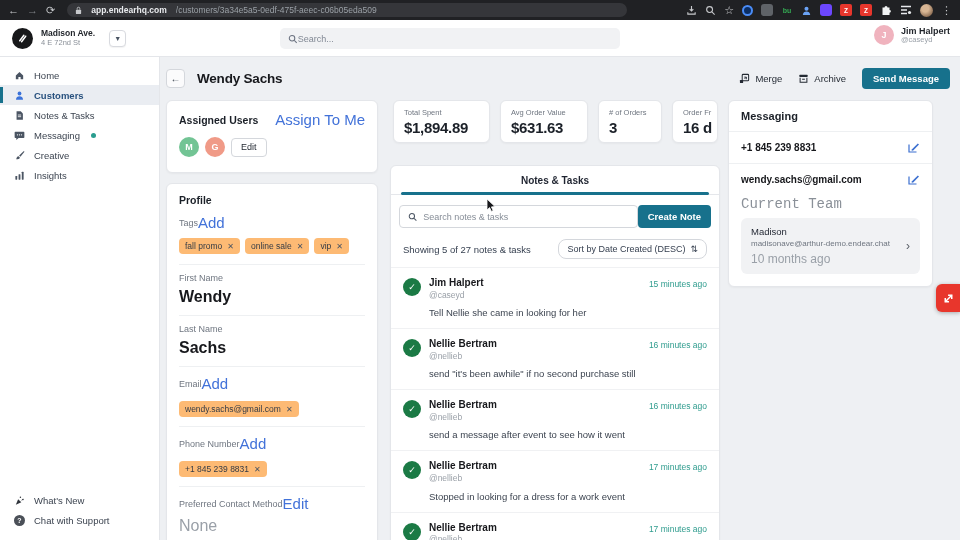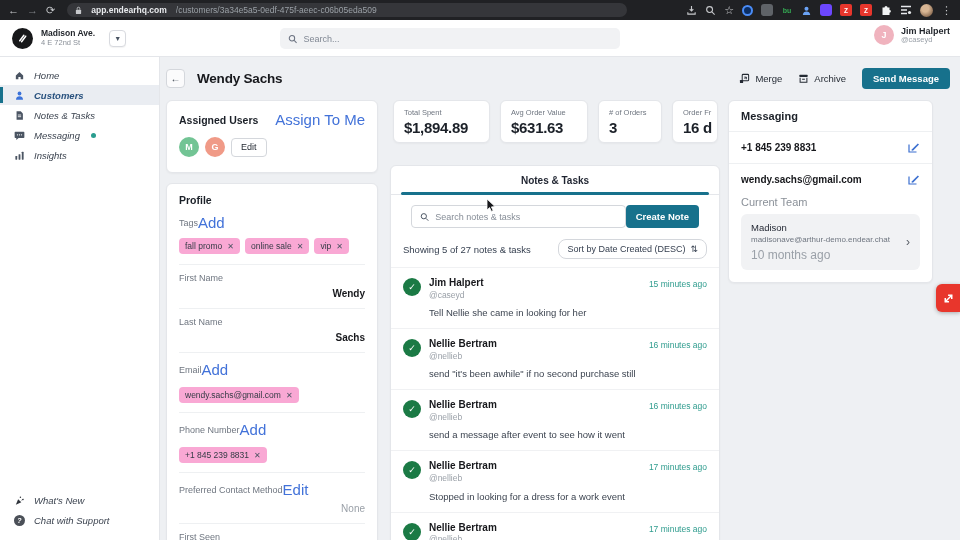--- a/index.html
+++ b/index.html
@@ -32,36 +32,36 @@
             border-bottom:1px solid #e4e6ea; display:flex; align-items:center; padding:0 12px; z-index:40; }
   .logo { width:21px; height:21px; border-radius:50%; background:#17181a; display:flex;
           align-items:center; justify-content:center; flex:none; }
   .store { margin-left:8px; line-height:1.15; }
   .store-name { font-size:8.5px; font-weight:bold; color:#1f2329; }
   .store-addr { font-size:7.5px; color:#8a9098; }
   .store-caret { margin-left:14px; width:17px; height:17px; border:1px solid #d8dadf; border-radius:4px;
                  background:#fff; box-shadow:0 1px 1px rgba(0,0,0,.05); color:#4b5563; font-size:7px;
                  display:flex; align-items:center; justify-content:center; }
   .appbar-search { position:absolute; left:280px; top:8px; width:340px; height:21px; background:#f1f2f4;
-                   border-radius:5px; display:flex; align-items:center; padding:0 8px; gap:6px; }
+                   border-radius:5px; display:flex; align-items:center; padding:0 8px; }
   .appbar-search input { border:none; outline:none; background:transparent; font-size:9px; color:#374151;
                          width:100%; font-family:inherit; }
   .appbar-search input::placeholder { color:#818894; }
   .appbar-user { position:absolute; right:10px; top:5px; display:flex; align-items:center; gap:7px; }
   .avatar-j { width:20px; height:20px; border-radius:50%; background:#f0b3be; color:#fff; font-size:9px;
               font-weight:bold; display:flex; align-items:center; justify-content:center; }
   .user-meta { line-height:1.15; }
   .user-name { font-size:9px; font-weight:bold; color:#1f2329; }
   .user-handle { font-size:7.5px; color:#9aa0a8; }
 
   
   .sidebar { position:absolute; left:0; top:57px; width:160px; bottom:0; background:#fff;
              border-right:1px solid #e4e6ea; padding-top:8px; z-index:30; display:flex; flex-direction:column; }
   .side-item { height:20px; display:flex; align-items:center; gap:9px; padding:0 0 0 14px;
-               font-size:9.5px; color:#3c4450; font-weight:500; position:relative; cursor:pointer;font-style:italic; }
+               font-size:9.5px; color:#3c4450; font-weight:500; position:relative; cursor:pointer; }
   .side-item svg { flex:none; }
   .side-item.active { background:#eaedf2; color:#28517e; font-weight:bold; }
   .side-item.active::before { content:""; position:absolute; left:0; top:2px; bottom:2px; width:3px; background:#17718c; }
   .side-dot { width:5px; height:5px; border-radius:50%; background:#2a9d8f; margin-left:2px; }
   .side-footer { margin-top:auto; padding-bottom:10px; }
   .qmark { width:11px; height:11px; border-radius:50%; background:#4b5058; color:#fff; font-size:7px;
            font-weight:bold; display:flex; align-items:center; justify-content:center; }
 
   
   .main { position:absolute; left:160px; top:57px; width:800px; bottom:0; background:#eef0f3; }
@@ -89,44 +89,44 @@
   .u-av.g { background:#f09a87; }
   .btn-edit { height:19px; padding:0 9px; border:1px solid #d4d7dc; background:#fff; border-radius:4px;
               font-size:9px; color:#242a33; font-family:inherit; }
 
   
   .card-profile { left:6px; top:126px; width:212px; height:430px; padding:10px 12px; }
   .p-title { font-size:10.5px; font-weight:bold; color:#1b2028; margin-bottom:8px; }
   .p-sec-head { display:flex; align-items:center; }
   .p-label { font-size:9px; color:#6f7680; }
   .tags-row { display:flex; gap:5px; flex-wrap:wrap; margin-top:7px; padding-bottom:10px; }
-  .chip { display:inline-flex; align-items:center; gap:5px; background:#f9a8d4; border-radius:4px;
+  .chip { display:inline-flex; align-items:center; gap:5px; background:#fdba74; border-radius:4px;
           padding:3px 6px; font-size:8.5px; color:#343b45; white-space:nowrap; }
   .chip .x { font-size:8px; color:#4b5563; cursor:pointer; }
   .p-row { border-top:1px solid #eef0f2; padding:8px 0 9px; }
-  .p-val { font-size:10px; font-weight:bold; color:#17181c; margin-top:5px;text-align:right; }
+  .p-val { font-size:16px; font-weight:bold; color:#17181c; margin-top:5px; }
   .p-val.muted { font-weight:normal; color:#9aa0a8; }
   .p-chip-row { margin-top:6px; }
 
   
   .stats-row { position:absolute; left:233px; top:43px; display:flex; gap:10px; }
   .stat { background:#fff; border:1px solid #e4e6ea; border-radius:6px; box-shadow:0 1px 2px rgba(20,24,30,.04);
           padding:7px 10px 6px; overflow:hidden; }
   .stat-label { font-size:7.5px; color:#6f7680; white-space:nowrap; }
   .stat-value { font-size:15px; font-weight:bold; color:#1b2028; letter-spacing:-.3px; margin-top:2px; white-space:nowrap; }
 
   
   .card-notes { left:230px; top:108px; width:330px; height:450px; overflow:hidden; }
   .tabs { display:flex; border-bottom:1px solid #e5e7eb; height:29px; }
   .tab { flex:1; display:flex; align-items:center; justify-content:center; font-size:10px; color:#6f7680;
          position:relative; cursor:pointer; }
   .tab.active { color:#1f2430; font-weight:bold; }
   .tab.active::after { content:""; position:absolute; left:10px; right:10px; bottom:-1px; height:3px;
                        background:#17718c; border-radius:2px; }
-  .notes-toolbar { display:flex; padding:10px 20px 5px; }
+  .notes-toolbar { display:flex; padding:10px 8px 5px; }
   .notes-search { flex:1; height:23px; border:1px solid #d4d7dc; border-radius:4px; display:flex;
                   align-items:center; gap:6px; padding:0 8px; background:#fff; }
   .notes-search input { border:none; outline:none; font-size:9px; color:#374151; width:100%; font-family:inherit; }
   .notes-search input::placeholder { color:#868d97; }
   .btn-create { height:23px; padding:0 10px; background:#17718c; border:none; border-radius:4px; color:#fff;
                 font-size:9.5px; font-weight:bold; font-family:inherit; white-space:nowrap; }
   .notes-meta { display:flex; align-items:center; justify-content:space-between; padding:6px 12px 8px; }
   .showing { font-size:9.5px; color:#374151; }
   .sort-box { border:1px solid #d4d7dc; border-radius:8px; padding:4px 8px; font-size:9px; color:#374151;
               display:flex; align-items:center; gap:5px; background:#fff; cursor:pointer; }
@@ -139,21 +139,21 @@
   .n-handle { font-size:8.5px; color:#9aa0a8; }
   .n-time { margin-left:auto; font-size:8.5px; color:#2f9c8e; padding-top:2px; }
   .n-text { margin:7px 0 0 26px; font-size:9.5px; color:#3c4450; }
 
   
   .card-msg { left:568px; top:43px; width:205px; }
   .m-title { padding:9px 12px; font-size:11px; font-weight:bold; color:#1b2028; border-bottom:1px solid #eef0f2; }
   .m-row { padding:9px 12px; display:flex; align-items:center; justify-content:space-between; }
   .m-row.b { border-bottom:1px solid #eef0f2; }
   .m-contact { font-size:10px; font-weight:bold; color:#17181c; }
-  .m-teamlabel { padding:1px 12px 0; font-size:11px; color:#8a9098; }
+  .m-teamlabel { padding:1px 12px 0; font-size:14px; color:#8a9098;font-family:Liberation Mono, monospace; }
   .m-teambox { margin:6px 12px 12px; background:#f1f2f4; border-radius:6px; padding:8px 10px;
                display:flex; align-items:center; cursor:pointer; }
   .t-name { font-size:9.5px; font-weight:normal; color:#1f2430; }
   .t-channel { font-size:8px; color:#6f7680; margin-top:2px; }
   .t-time { font-size:12px; color:#9aa0a8; margin-top:4px; }
   .t-chev { margin-left:auto; color:#5b6068; font-size:12px; }
 
   
   .zd-widget { position:absolute; left:936px; top:284px; width:24px; height:28px; background:#e8362c;
                border-radius:6px 0 0 6px; display:flex; align-items:center; justify-content:center;
@@ -261,20 +261,27 @@
     </div>
     <div class="side-item">
       <svg width="11" height="11" viewBox="0 0 12 12">
         <path d="M1.5 2 h9 a.8.8 0 0 1 .8.8 v5 a.8.8 0 0 1-.8.8 H5 L2.5 10.8 V8.6 h-1 a.8.8 0 0 1-.8-.8 v-5 A.8.8 0 0 1 1.5 2 Z" fill="#4b5563"></path>
         <circle cx="3.8" cy="5.3" r=".7" fill="#fff"></circle>
           <circle cx="6" cy="5.3" r=".7" fill="#fff"></circle>
           <circle cx="8.2" cy="5.3" r=".7" fill="#fff"></circle>
       </svg>
       <span>Messaging</span>
       <span class="side-dot"></span>
+    </div>
+    <div class="side-item">
+      <svg width="11" height="11" viewBox="0 0 12 12">
+        <path d="M10.8 1.2 L5.6 6 L7 7.4 L11.4 2 Z" fill="#4b5563"></path>
+        <path d="M5 6.8 c-1.6 0-2 1.4-2.6 3.4 1.8 0 4-.4 4-2 Z" fill="#4b5563"></path>
+      </svg>
+      <span>Creative</span>
     </div>
     <div class="side-item">
       <svg width="11" height="11" viewBox="0 0 12 12">
         <rect x="1.5" y="6.5" width="2" height="4" rx=".5" fill="#4b5563"></rect>
         <rect x="5" y="4.5" width="2" height="6" rx=".5" fill="#4b5563"></rect>
         <rect x="8.5" y="2" width="2" height="8.5" rx=".5" fill="#4b5563"></rect>
       </svg>
       <span>Insights</span>
     </div>
     <div class="side-footer">

